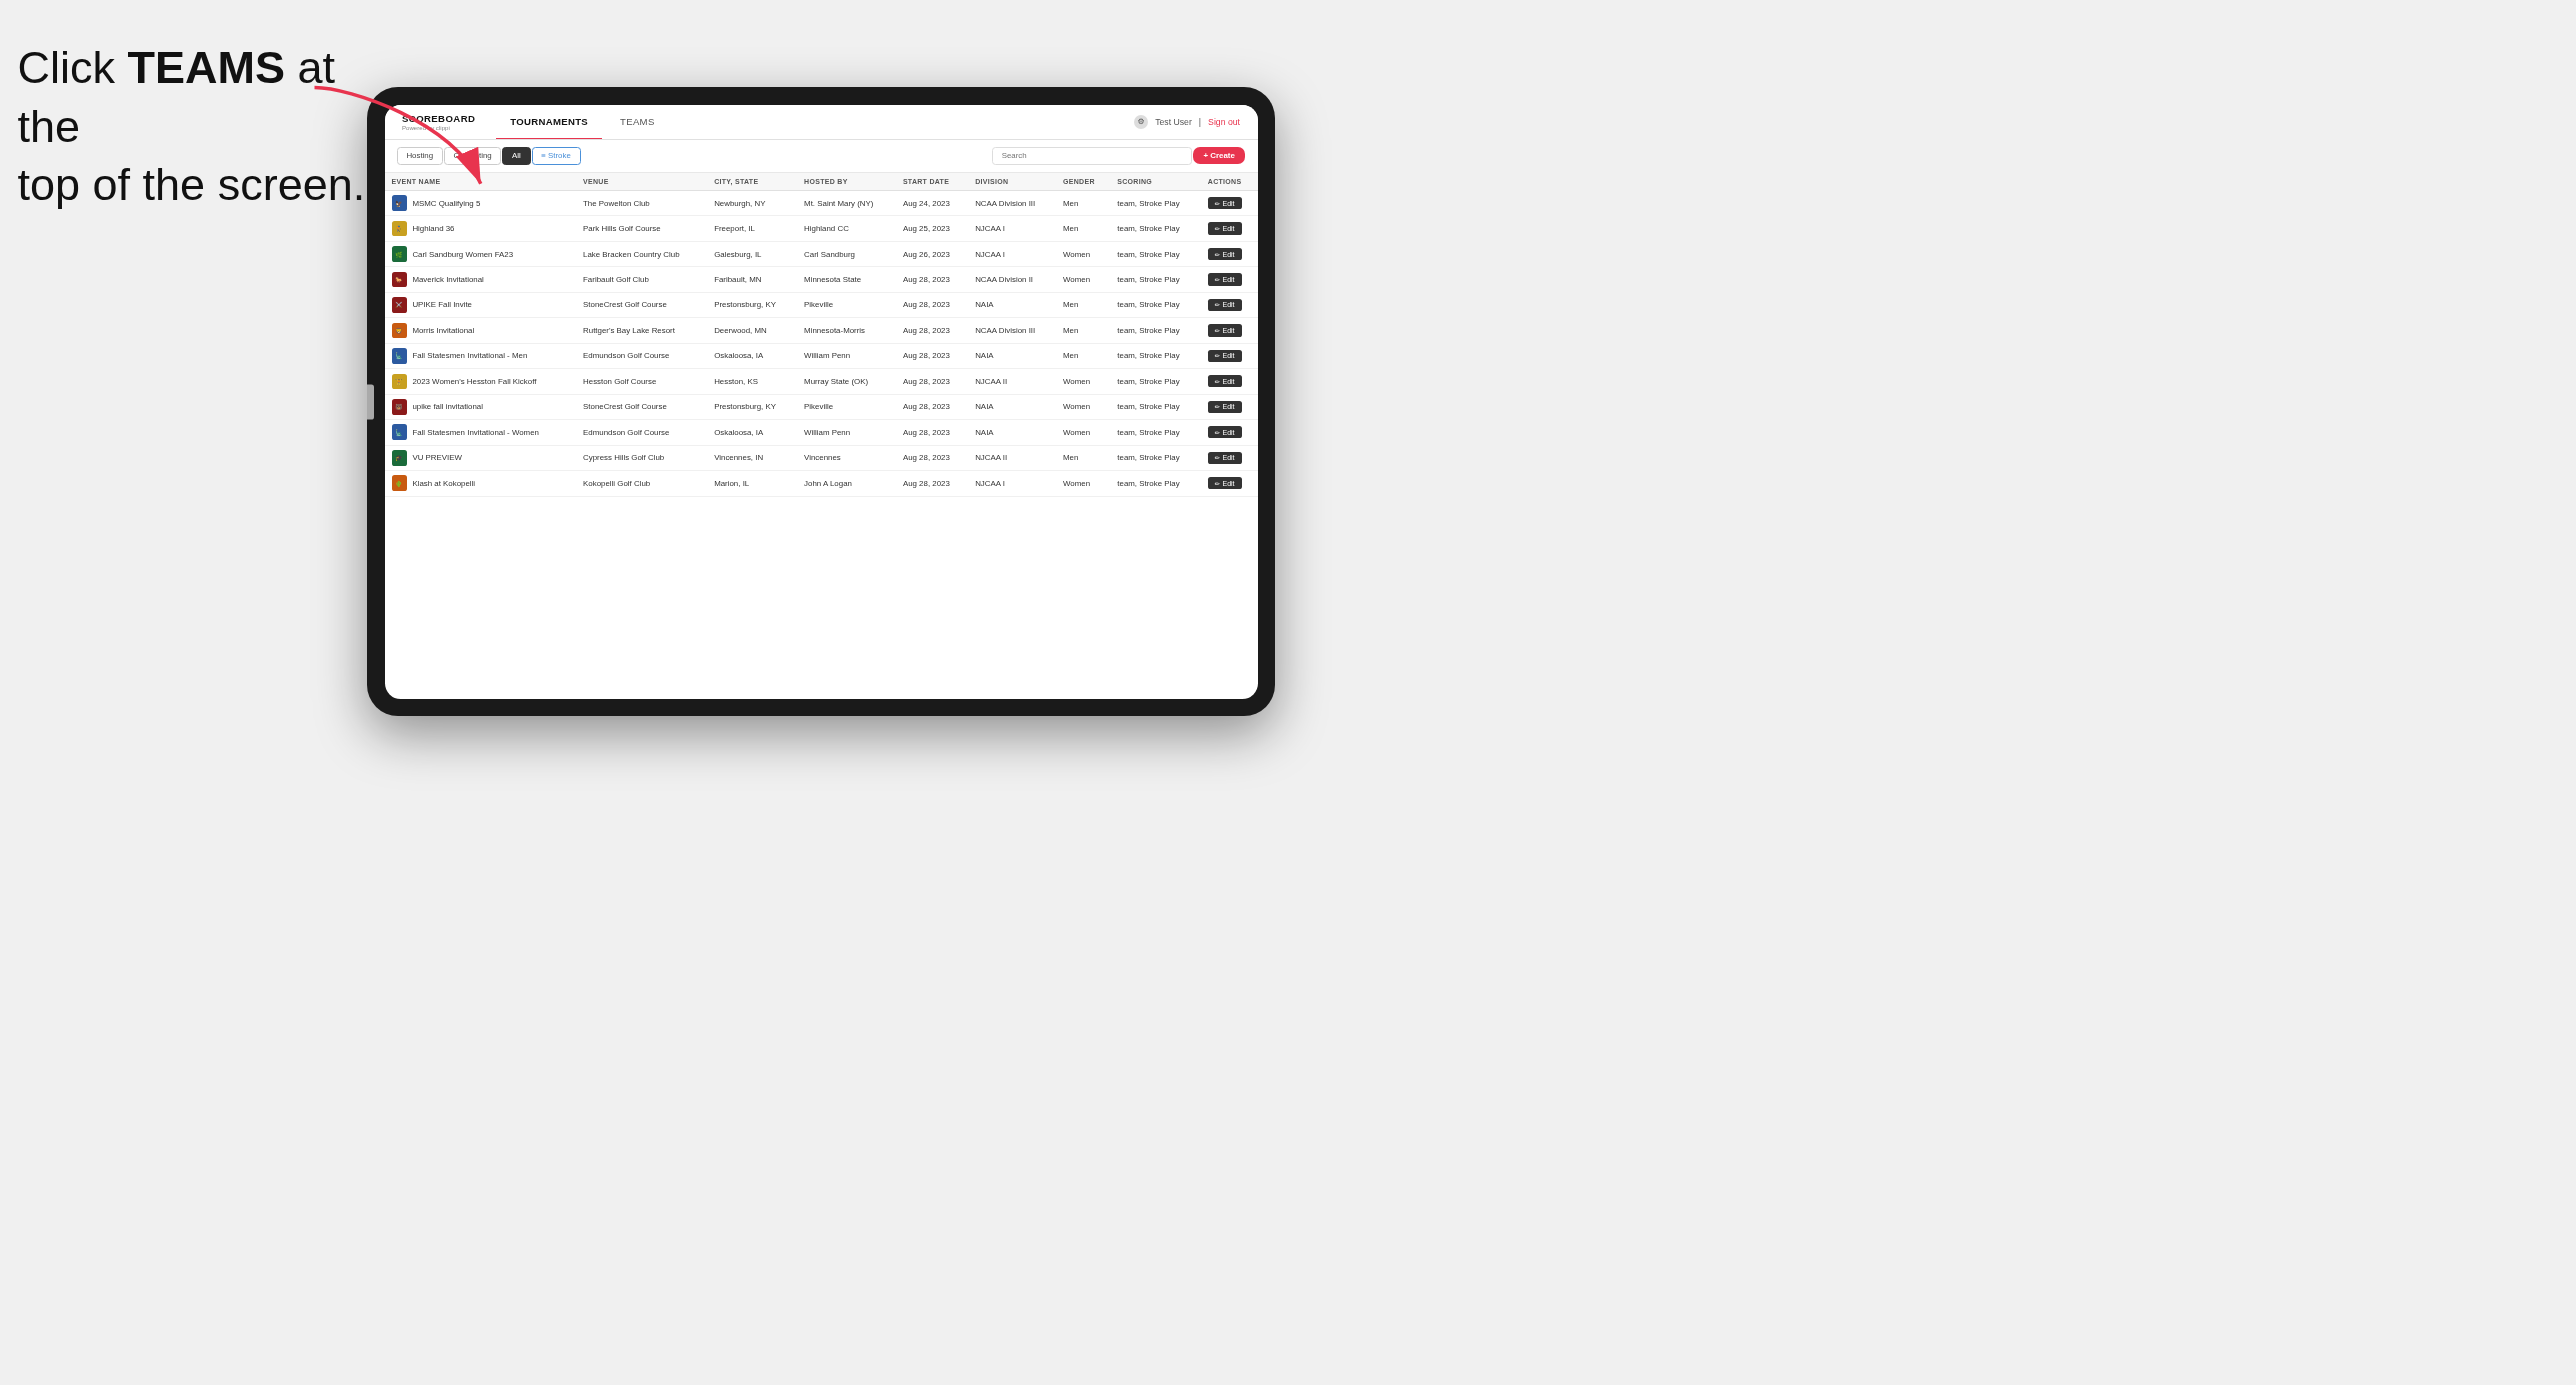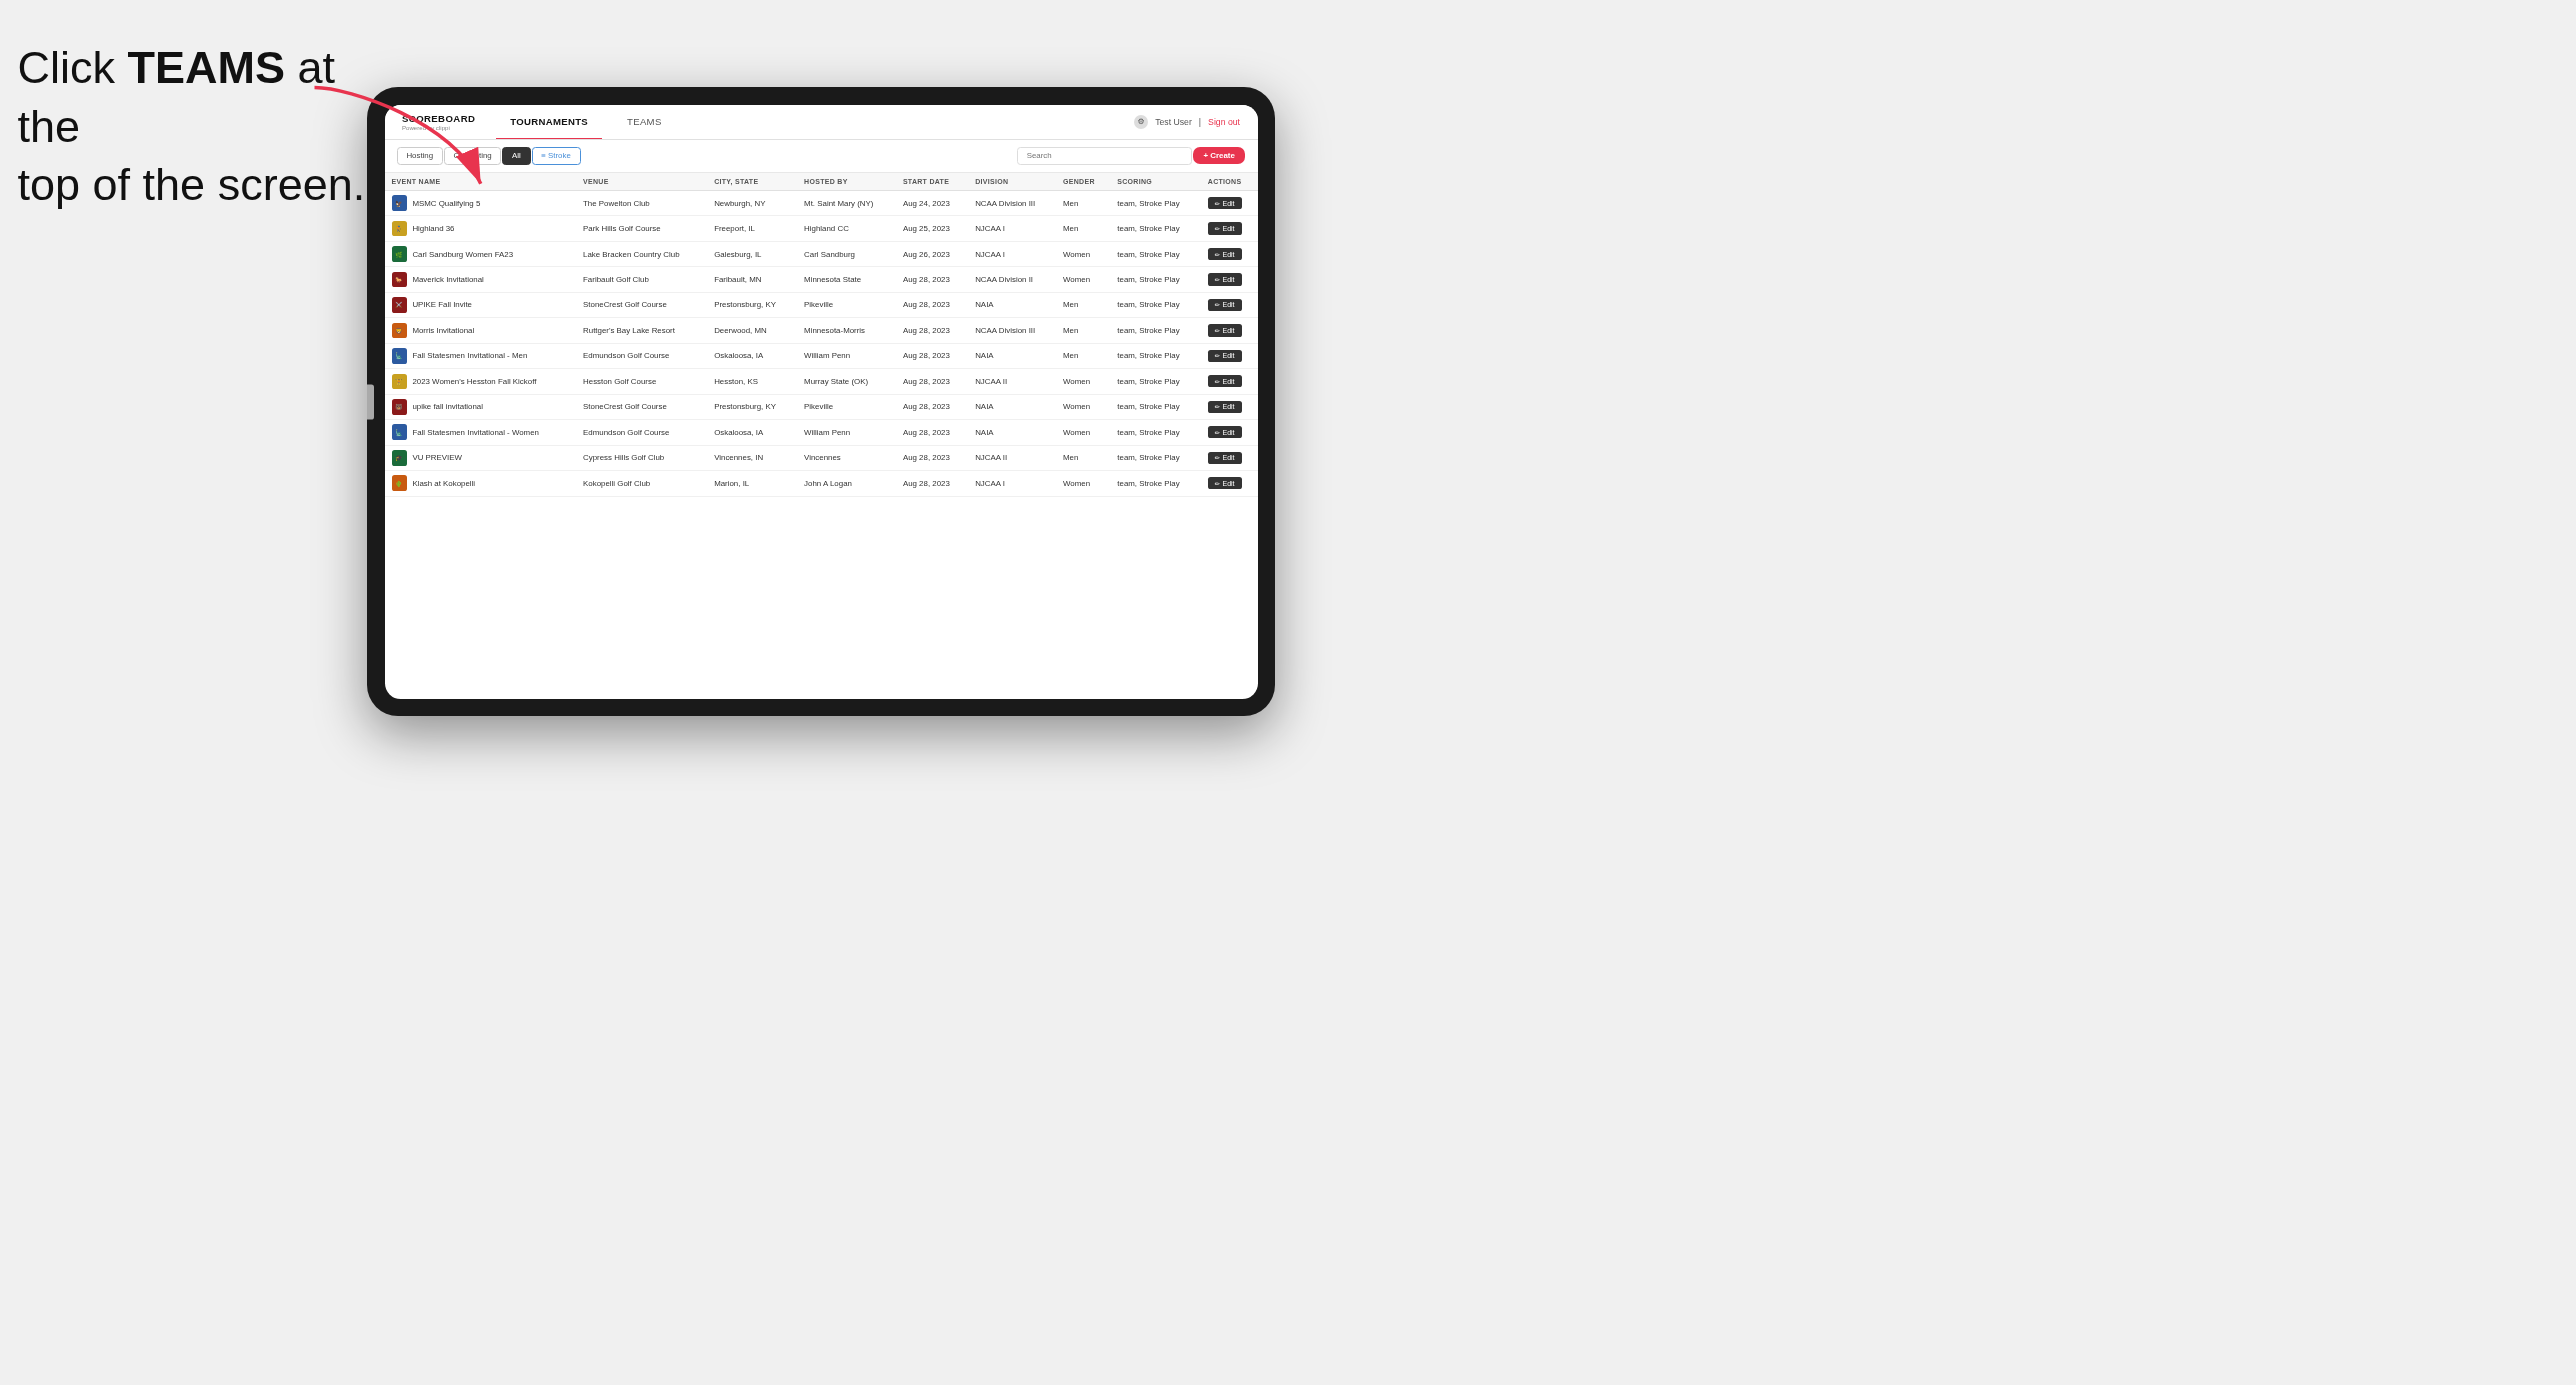--- a/index.html
+++ b/index.html
@@ -75,21 +75,21 @@
       text-transform: uppercase;
     }
 
     .logo-sub {
       font-size: 6.1px;
       color: #888;
     }
 
     .nav-tabs {
       display: flex;
-      gap: 11px;
+      gap: 4px;
       height: 100%;
       align-items: stretch;
     }
 
     .nav-tab {
       padding: 0 14px;
       font-size: 9.6px;
       font-weight: 500;
       color: #555;
       display: flex;
@@ -168,21 +168,21 @@
       align-items: center;
       gap: 2.6px;
     }
 
     .search-input {
       margin-left: auto;
       padding: 3.5px 8.7px;
       font-size: 7.9px;
       border: 0.9px solid #ddd;
       border-radius: 3.5px;
-      width: 175px;
+      width: 200px;
       color: #888;
     }
 
     .create-btn {
       padding: 4.4px 10.5px;
       font-size: 7.9px;
       background: #e8344e;
       color: #fff;
       border: none;
       border-radius: 7px;

